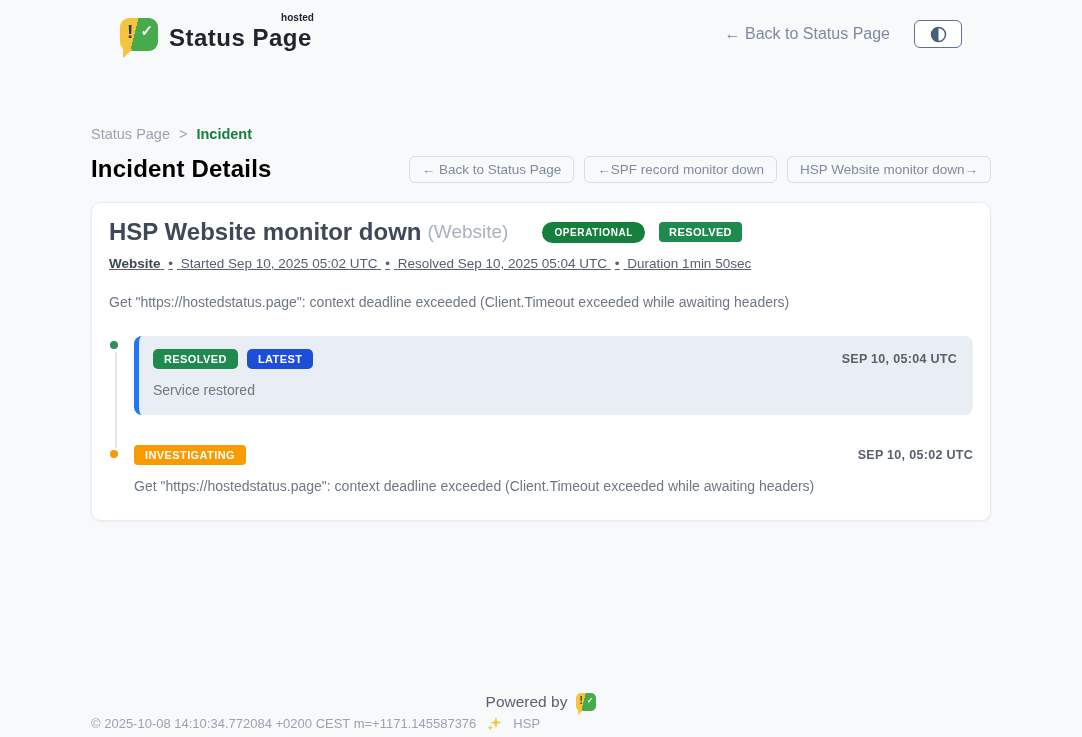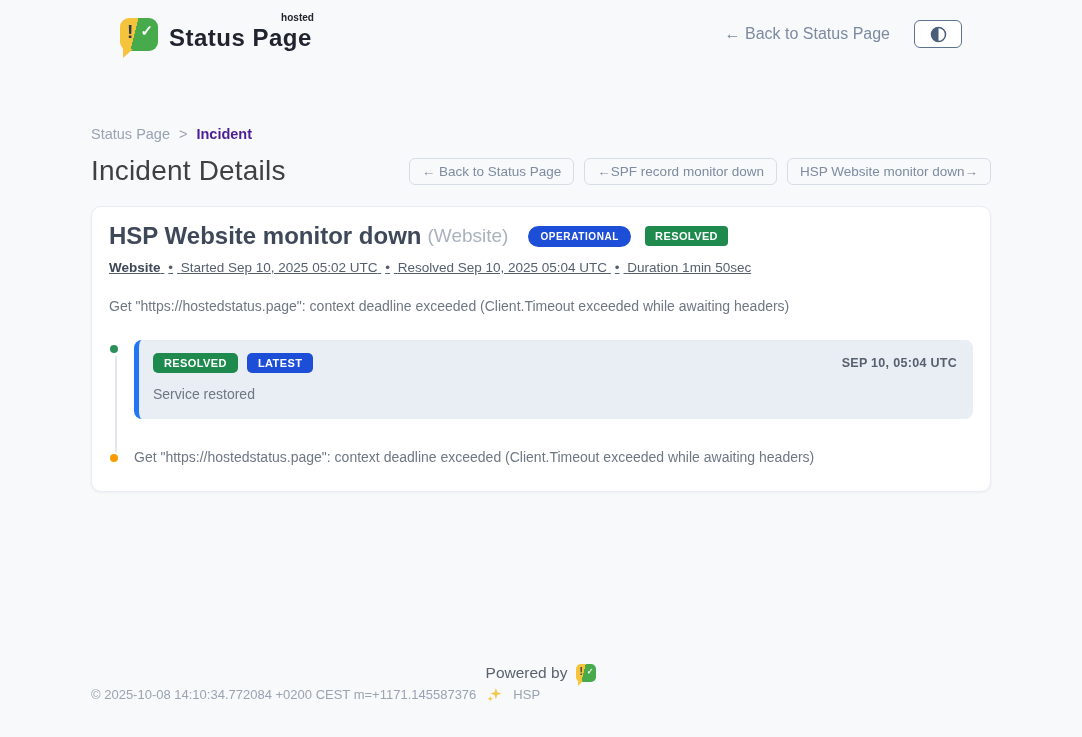--- a/index.html
+++ b/index.html
@@ -50,46 +50,46 @@
     display: flex; align-items: center; justify-content: center; cursor: pointer;
   }
 
   
   .main { width: 900px; margin: 0 auto; }
   .breadcrumb {
     margin-top: 74px; font-size: 14.5px; color: #9aa3b2;
     display: flex; align-items: center; gap: 9px;
   }
   .crumb-link { cursor: pointer; }
-  .crumb-current { color: #4c1d95; font-weight: bold; }
+  .crumb-current { color: #15803d; font-weight: bold; }
 
   .title-row {
     display: flex; justify-content: space-between; align-items: center;
     margin-top: 13px;
   }
-  .page-title { font-size: 28px; font-weight: normal; color: #404040; letter-spacing: 0.2px; }
+  .page-title { font-size: 24px; font-weight: bold; color: #000000; letter-spacing: 0.2px; }
   .nav-buttons { display: flex; gap: 10px; }
   .nav-btn {
     border: 1px solid #d7dde7; background: transparent; color: #7e8ba1;
     font-size: 13.5px; font-family: inherit;
     padding: 5px 12px; border-radius: 6px; cursor: pointer; white-space: nowrap;
   }
 
   
   .card {
     margin-top: 19px; background: #ffffff;
     border: 1px solid #e9ecf2; border-radius: 10px;
     padding: 15px 17px 26px 17px;
     box-shadow: 0 1px 3px rgba(16,24,40,0.05);
   }
   .card-title-row { display: flex; align-items: center; }
   .card-title { font-size: 24px; font-weight: bold; color: #3f4859; }
   .card-title-scope { font-size: 19px; color: #aab2bf; margin-left: 6px; font-weight: normal; text-align: right; }
   .badge-operational {
-    margin-left: 20px; background: #1d4ed8; color: #ffffff;
+    margin-left: 34px; background: #15803d; color: #ffffff;
     font-size: 10px; font-weight: bold; letter-spacing: 0.6px;
     padding: 5px 12px; border-radius: 999px;
   }
   .badge-incident-status {
     margin-left: 14px; background: #1e8a4e; color: #ffffff;
     font-size: 11px; font-weight: bold; letter-spacing: 0.4px;
     padding: 4px 10px; border-radius: 4px;
   }
   .card-meta { margin-top: 10px; font-size: 13.5px; color: #55606f; text-decoration: underline; }
   .card-meta .svc { font-weight: bold; color: #3f4859; }
@@ -220,20 +220,26 @@
             </div>
             <span class="tl-time">SEP 10, 05:04 UTC</span>
           </div>
           <div class="tl-msg">Service restored</div>
         </div>
       </div>
 
       <div class="tl-entry">
         <span class="tl-dot tl-dot--orange"></span>
         <div class="tl-box">
+          <div class="tl-head">
+            <div class="tl-badges">
+              <span class="badge-status badge-status--orange">INVESTIGATING</span>
+            </div>
+            <span class="tl-time">SEP 10, 05:02 UTC</span>
+          </div>
           <div class="tl-msg">Get "https://hostedstatus.page": context deadline exceeded (Client.Timeout exceeded while awaiting headers)</div>
         </div>
       </div>
     </div>
 
   </section>
 
   <footer class="footer">
     <div class="powered-by">
       <span>Powered by</span>

